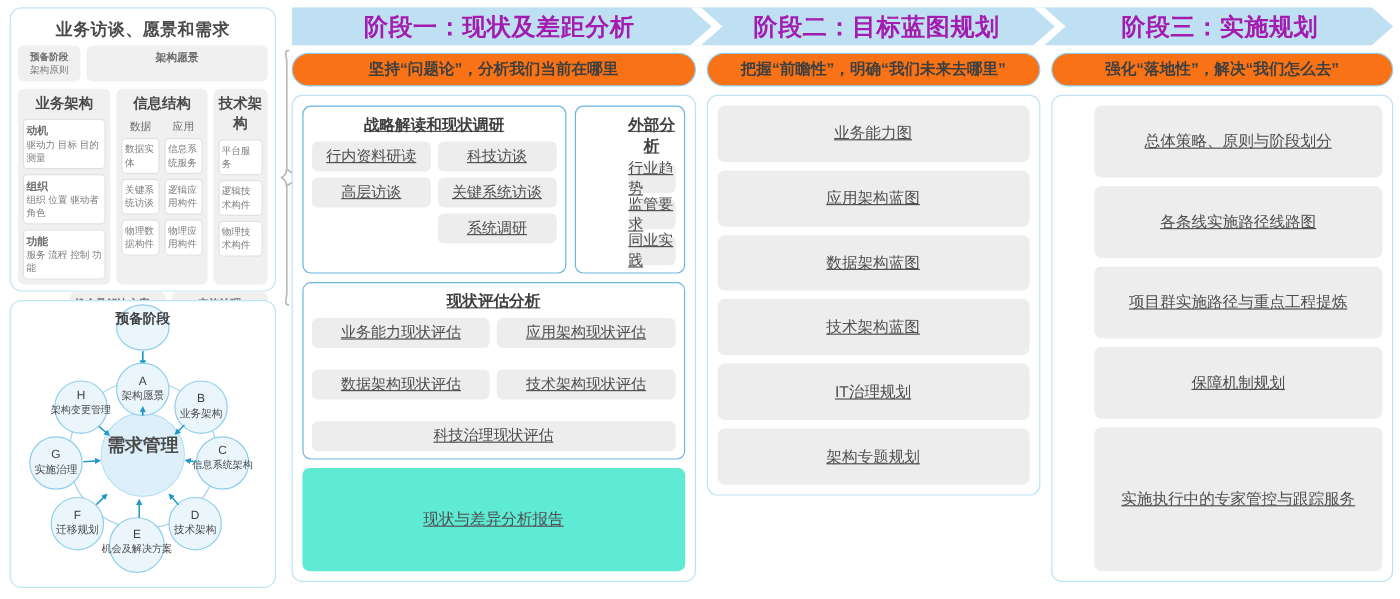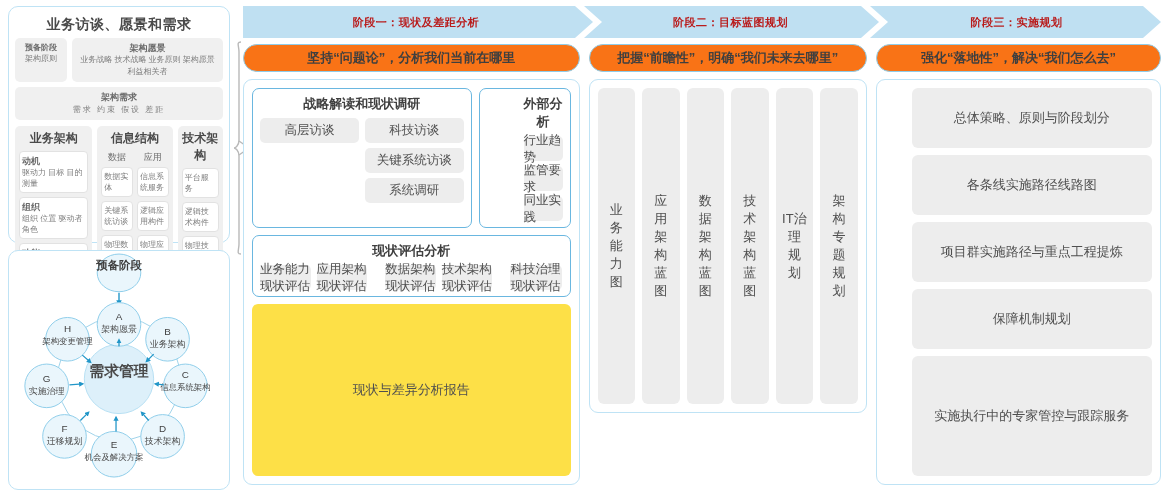--- a/index.html
+++ b/index.html
@@ -70,65 +70,65 @@
   
   .bracket{position:absolute;left:225px;top:34px;width:18px;height:216px;}
 
   
   .stages{position:absolute;left:243px;top:6px;width:918px;height:487px;}
   .hdr-band{position:relative;height:32px;}
   .hdr-band svg{position:absolute;left:0;top:0;}
   .hdr-titles{position:absolute;left:0;top:0;width:918px;height:32px;display:flex;}
   .hdr-title{
     display:flex;align-items:center;justify-content:center;
-    font-weight:bold;font-size:11px;color:#b91c1c;letter-spacing:.5px;
+    font-weight:bold;font-size:20px;color:#a21caf;letter-spacing:.5px;
   }
   .h1{width:346px;} .h2{width:283px;} .h3{width:289px;}
 
   .sub-row{display:flex;gap:9px;margin-top:6px;}
   .sub-pill{
     border:1px solid #8fcdea;border-radius:16px;background:#f97316;
     height:28px;display:flex;align-items:center;justify-content:center;
     font-weight:bold;font-size:13px;color:#3f3f3f;box-sizing:border-box;
   }
   .p1{width:340px;} .p2{width:281px;} .p3{width:288px;}
 
   .body-row{display:flex;gap:9px;margin-top:7px;}
   .stage-box{
     border:1px solid #bfe3f5;border-radius:9px;background:#fff;
-    box-sizing:border-box;padding:8px;
+    box-sizing:border-box;padding:8px;text-decoration:underline;
   }
   .s1{width:340px;height:406px;display:flex;flex-direction:column;gap:7px;}
-  .s2{width:281px;height:334px;display:flex;gap:7px;}
+  .s2{width:281px;height:334px;display:flex;flex-direction:column;gap:7px;}
   .s3{width:288px;height:406px;display:flex;flex-direction:column;gap:7px;padding-left:35px;}
 
   .inner-card{
     border:1px solid #6ab7e0;border-radius:7px;background:#fff;
     box-sizing:border-box;padding:6px 7px;
   }
   .ic-title{text-align:center;font-weight:bold;font-size:13px;color:#3f3f3f;margin-bottom:5px;}
   .chip{
     background:#ededed;border-radius:5px;height:25px;
     display:flex;align-items:center;justify-content:center;
     font-size:12.5px;color:#4f4f4f;box-sizing:border-box;
   }
   .chip-grid{display:flex;gap:6px;}
   .chip-grid>div{flex:1;display:flex;flex-direction:column;gap:5px;}
 
   .survey-row{display:flex;gap:7px;}
   .survey-main{flex:1;}
   .survey-ext{width:92px;padding-left:44px;}
   .ext-chips{display:flex;flex-direction:column;gap:5px;}
 
-  .eval-grid{display:flex;gap:18px;}
+  .eval-grid{display:flex;flex-direction:column;gap:18px;}
   .eval-two{display:flex;gap:6px;}
   .eval-two>.chip{flex:1;}
 
   .report-chip{
-    flex:1;background:#fde047;border-radius:6px;
+    flex:1;background:#5eead4;border-radius:6px;
     display:flex;align-items:center;justify-content:center;
     font-size:13px;color:#4f4f4f;
   }
   .stack-chip{
     background:#ededed;border-radius:6px;
     display:flex;align-items:center;justify-content:center;
     font-size:13px;color:#4f4f4f;text-align:center;padding:0 6px;
     box-sizing:border-box;
   }
   .flex1{flex:1;}
@@ -145,28 +145,23 @@
 
       <div class="t-title">业务访谈、愿景和需求</div>
 
       <div class="row">
         <div class="gbox pre-box">
           <div class="b1">预备阶段</div>
           <div class="b2">架构原则</div>
         </div>
         <div class="gbox vision-box">
           <div class="h">架构愿景</div>
-          <div class="s">业务战略 技术战略 业务原则 架构愿景 利益相关者</div>
-        </div>
-      </div>
-
-      <div class="gbox req-box">
-        <div class="h">架构需求</div>
-        <div class="s">需求 约束 假设 差距</div>
-      </div>
+        </div>
+      </div>
+
 
       <div class="three">
 
         <div class="col-sec biz">
           <div class="ch">业务架构</div>
           <div class="wcell">
             <div class="h">动机</div>
             <div class="s">驱动力 目标 目的 测量</div>
           </div>
           <div class="wcell">
@@ -331,20 +326,21 @@
 
     <div class="body-row">
 
       <div class="stage-box s1">
 
         <div class="survey-row">
           <div class="inner-card survey-main">
             <div class="ic-title">战略解读和现状调研</div>
             <div class="chip-grid">
               <div>
+                <div class="chip">行内资料研读</div>
                 <div class="chip">高层访谈</div>
               </div>
               <div>
                 <div class="chip">科技访谈</div>
                 <div class="chip">关键系统访谈</div>
                 <div class="chip">系统调研</div>
               </div>
             </div>
           </div>
 

